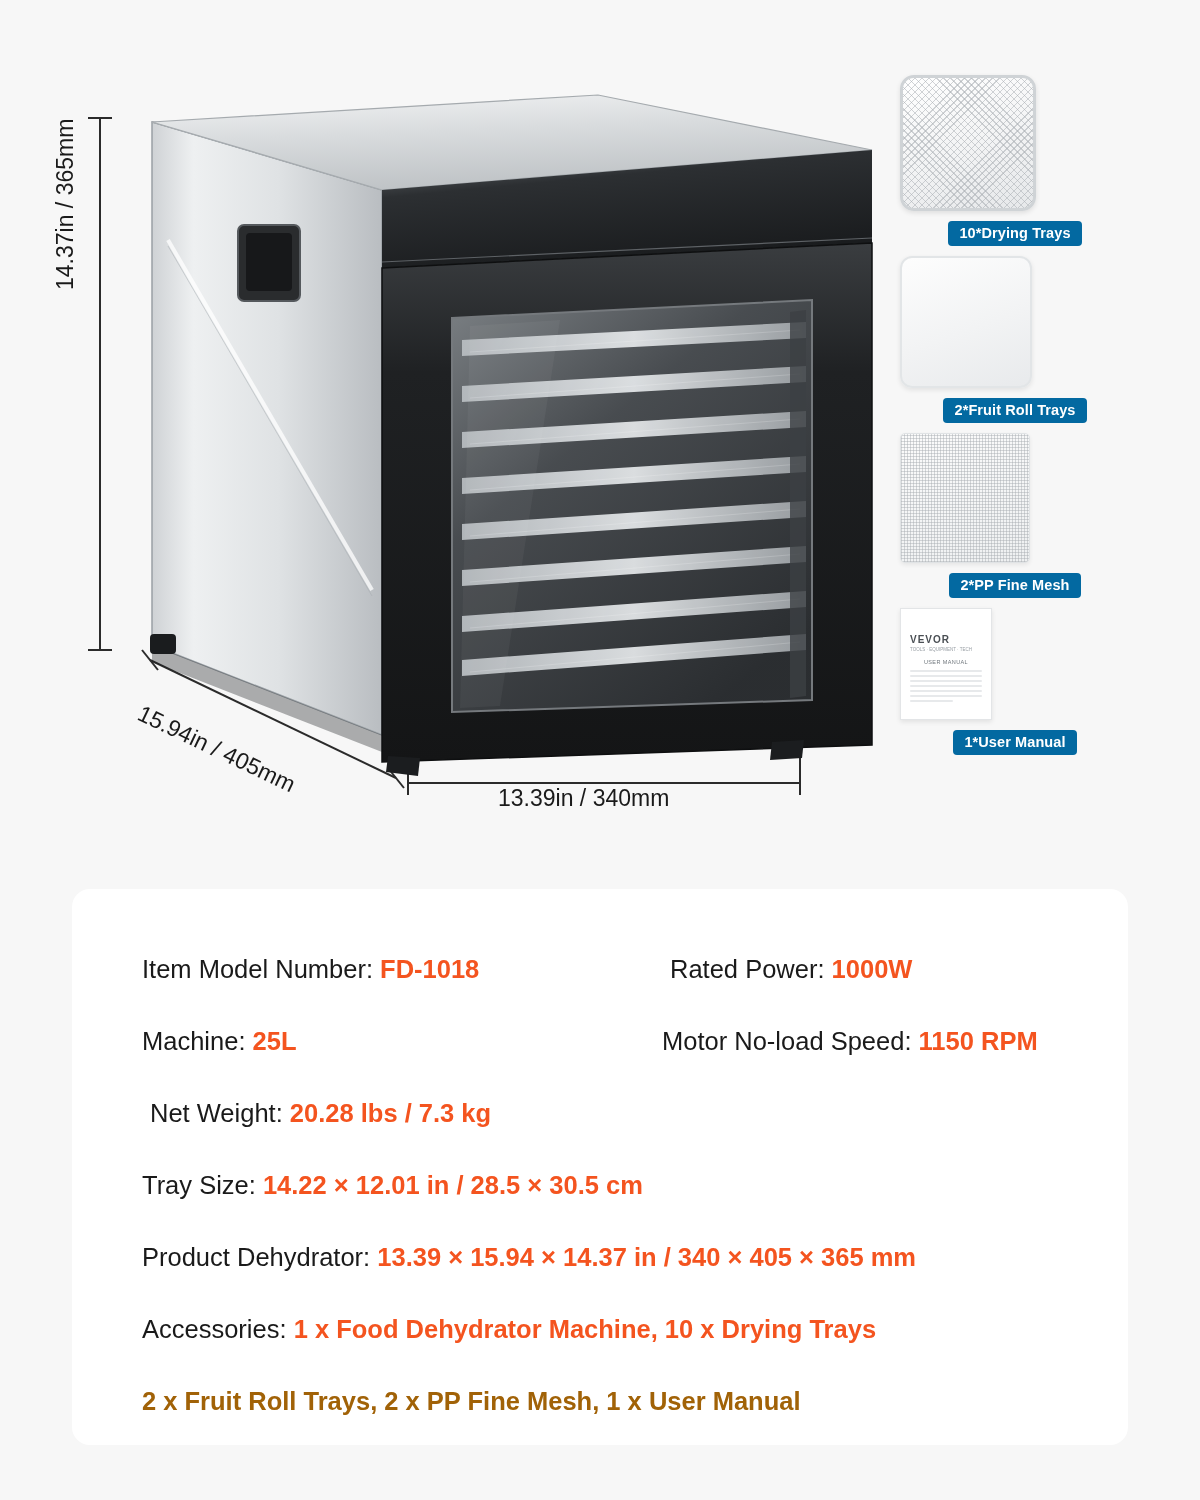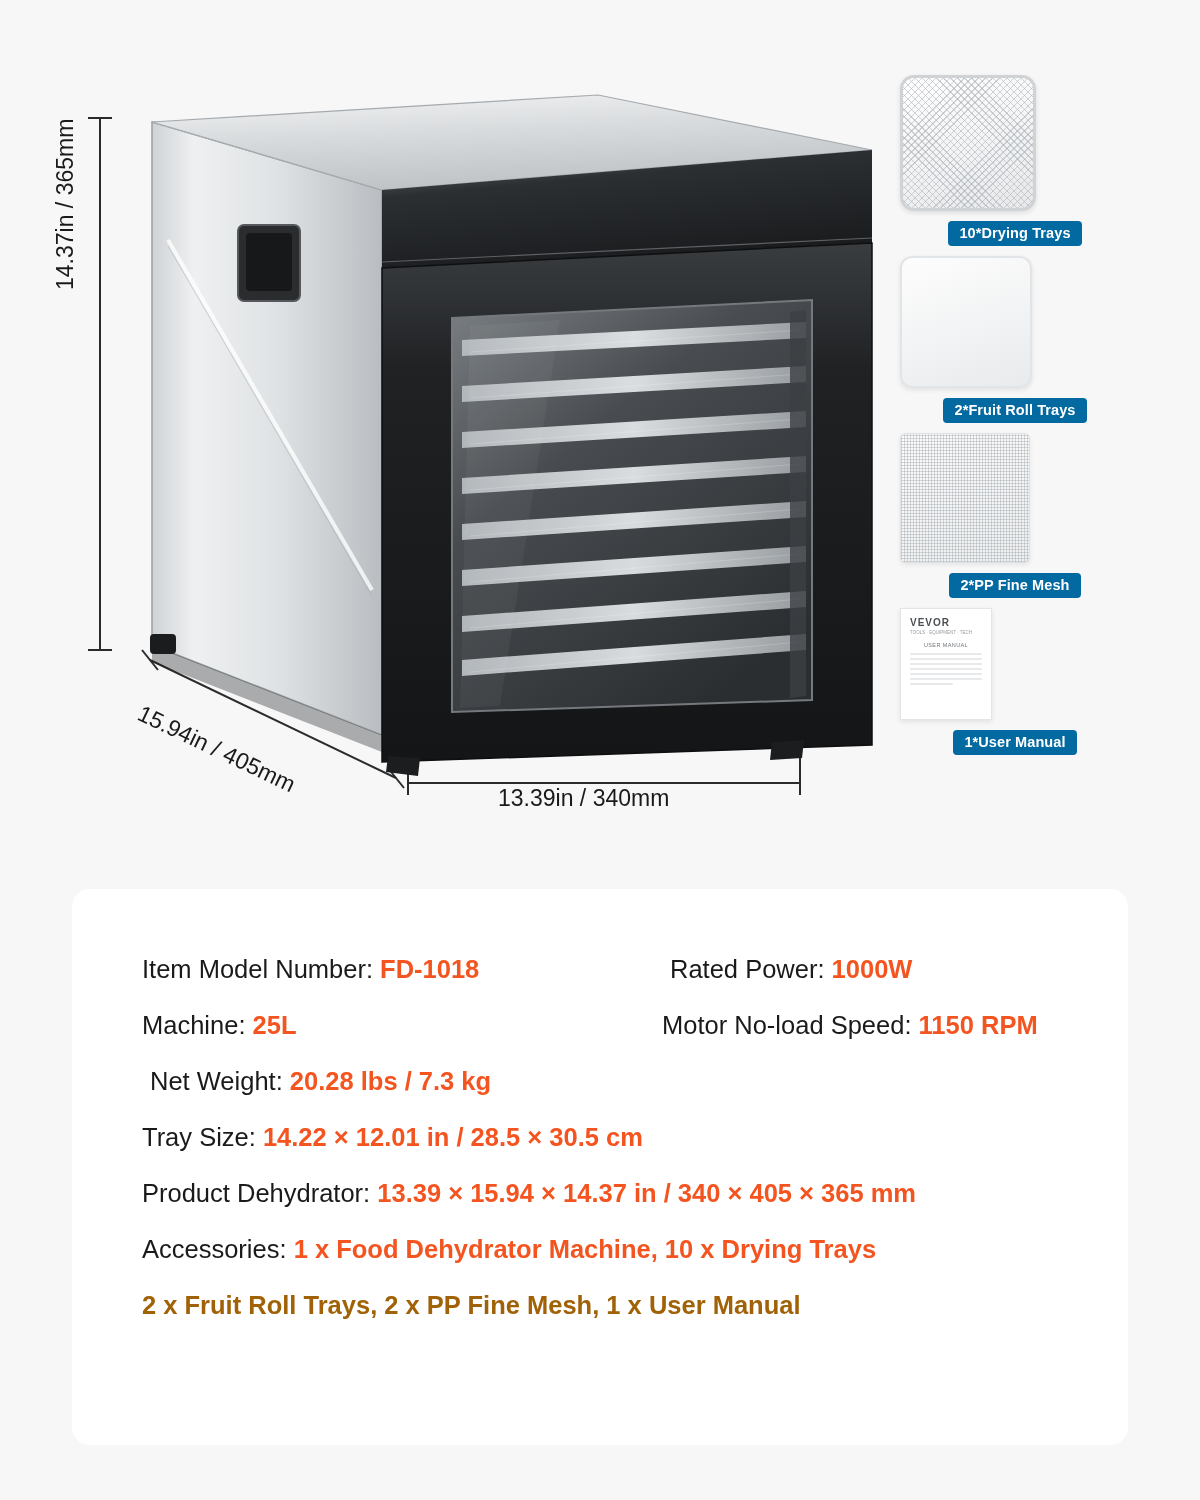--- a/index.html
+++ b/index.html
@@ -78,21 +78,21 @@
       linear-gradient(160deg,#fbfbfb 0%,#eef0f1 100%);
     border: 1px solid #e0e3e5;
     box-shadow: 0 2px 4px rgba(0,0,0,.07);
   }
   
   .manual {
     width: 92px; height: 112px;
     background: #fff;
     border: 1px solid #e3e5e7;
     box-shadow: 0 2px 5px rgba(0,0,0,.09);
-    padding: 8px 9px;
+    padding: 25px 9px;
     box-sizing: border-box;
     text-align: left;
   }
   .manual .brand {
     font-size: 10px; font-weight: bold; color: #4a4f54;
     letter-spacing: 1px; margin-bottom: 2px;
   }
   .manual .sub {
     font-size: 4.5px; color: #9aa0a6; margin-bottom: 7px;
   }
@@ -132,21 +132,21 @@
     left: 72px; top: 889px;
     width: 1056px; height: 556px;
     background: #fff;
     border-radius: 18px;
     box-sizing: border-box;
     padding: 52px 70px;
   }
   .spec-grid {
     display: grid;
     grid-template-columns: 520px 1fr;
-    row-gap: 0px;
+    row-gap: 16px;
   }
   .spec-line {
     font-size: 25.5px;
     line-height: 56px;
     color: #1a1a1a;
     white-space: nowrap;
   }
   .spec-line .val { color: #f4541f; font-weight: bold; }
   .spec-line.right { padding-left: 8px; }
   .spec-full {

